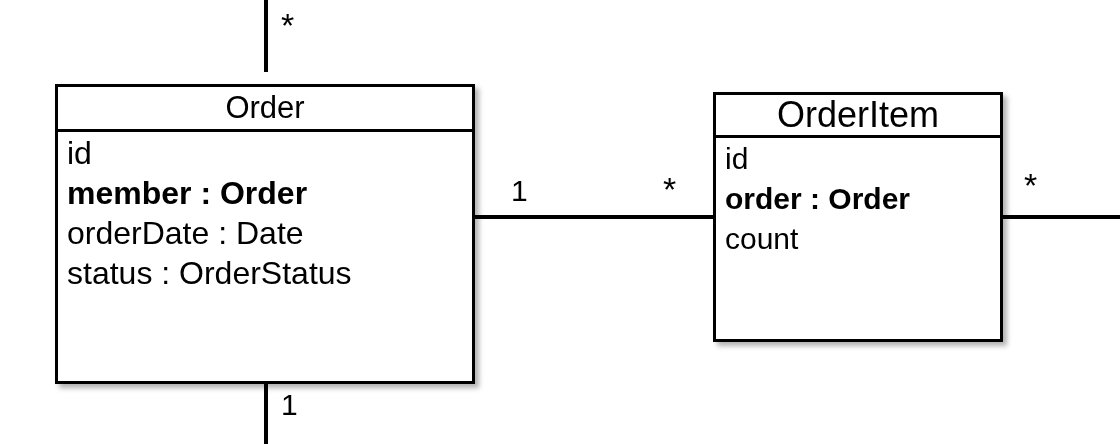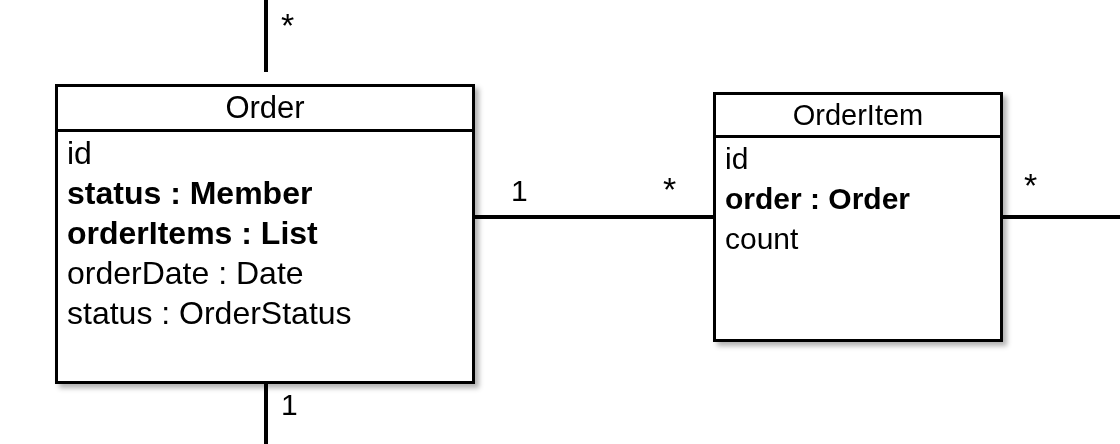--- a/index.html
+++ b/index.html
@@ -79,21 +79,21 @@
     height: 45px;
   }
   #class-order .uml-attr {
     font-size: 32px;
     line-height: 40px;
     height: 40px;
   }
 
   
   #class-orderitem .uml-title {
-    font-size: 29px;
+    font-size: 36px;
     line-height: 40px;
     height: 43px;
   }
   #class-orderitem .uml-attr {
     font-size: 30px;
     line-height: 40px;
     height: 40px;
   }
 </style>
 </head>
@@ -111,22 +111,21 @@
   <div class="mult" style="left:511px; top:176px;">1</div>
   <div class="mult mult-star" style="left:663px; top:174px;">*</div>
 
   <div class="line line-h" style="left:1001px; top:215px; width:119px;"></div>
   <div class="mult mult-star" style="left:1024px; top:170px;">*</div>
 
   <div class="uml-class" id="class-order" style="left:55px; top:84px; width:420px; height:300px;">
     <div class="uml-title">Order</div>
     <div class="uml-attrs">
       <div class="uml-attr normal">id</div>
-      <div class="uml-attr bold">status : Member</div>
-      <div class="uml-attr bold">orderItems : List</div>
+      <div class="uml-attr bold">member : Order</div>
       <div class="uml-attr normal">orderDate : Date</div>
       <div class="uml-attr normal">status : OrderStatus</div>
     </div>
   </div>
 
   <div class="uml-class" id="class-orderitem" style="left:713px; top:92px; width:290px; height:250px;">
     <div class="uml-title">OrderItem</div>
     <div class="uml-attrs">
       <div class="uml-attr normal">id</div>
       <div class="uml-attr bold">order : Order</div>

